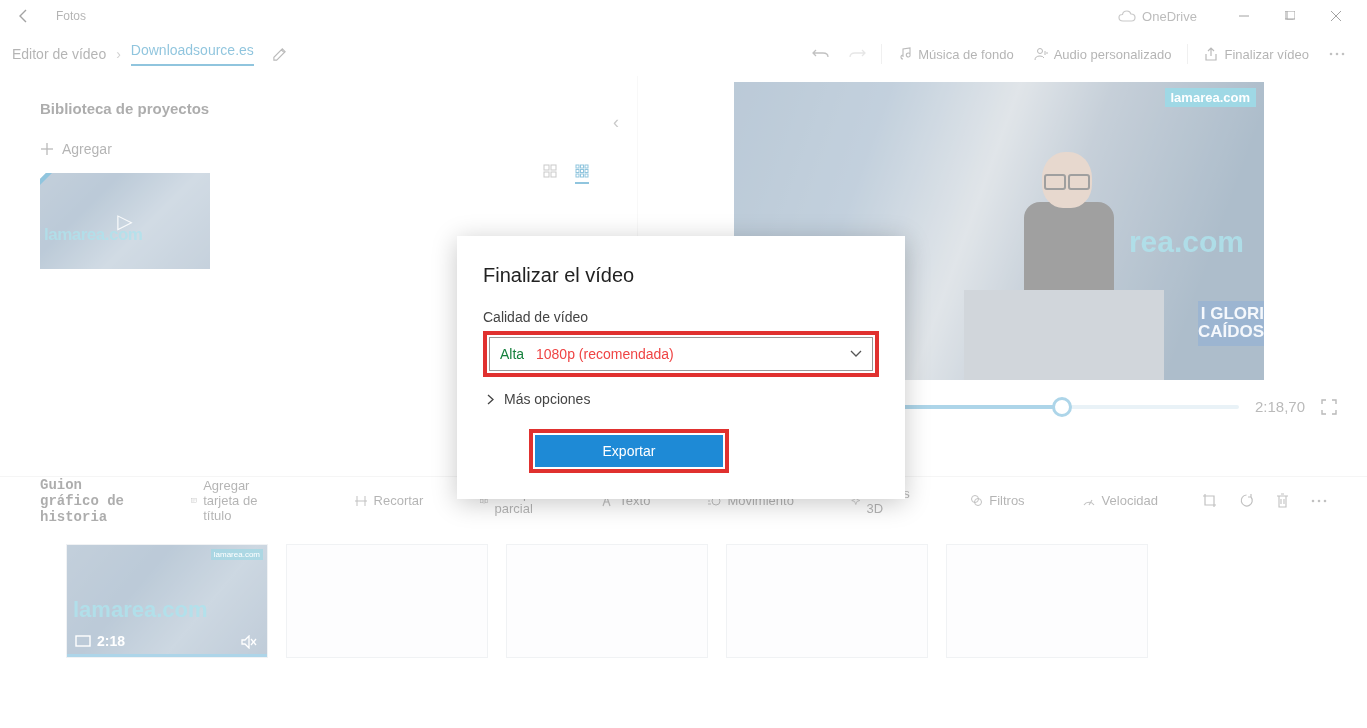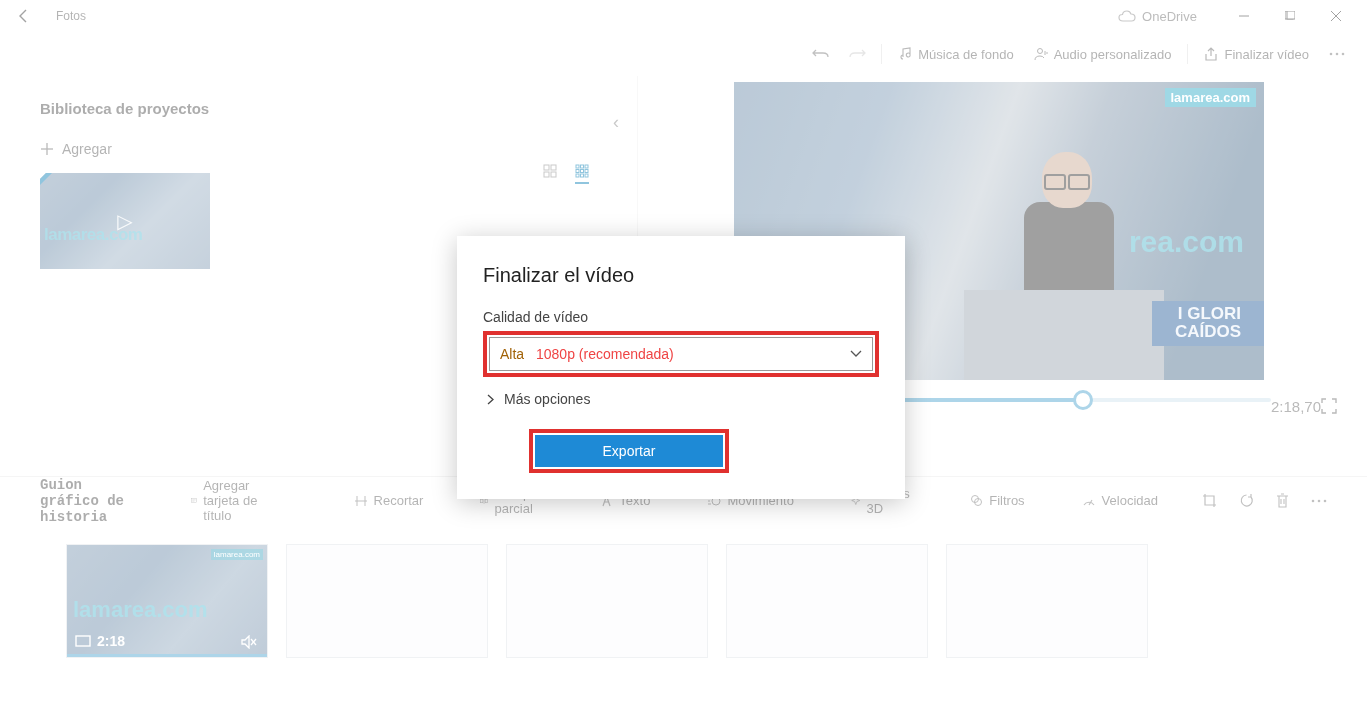--- a/index.html
+++ b/index.html
@@ -34,31 +34,31 @@
 .sidebar .collapse { position:absolute; right: 18px; top: 36px; color:#888; font-size: 18px; }
 .thumb { width: 170px; height: 96px; background: linear-gradient(135deg, #7a95b0 0%, #6a8aa8 30%, #9ab0c4 60%, #8099b2 100%); position: relative; display:flex; align-items:center; justify-content:center; clip-path: polygon(0 6px, 6px 0, 100% 0, 100% 100%, 0 100%); }
 .thumb::before { content:''; position:absolute; top:0; left:0; border-style:solid; border-width: 12px 12px 0 0; border-color: #0a7fb5 transparent transparent transparent; }
 .thumb .play { color: rgba(255,255,255,0.9); font-size: 20px; }
 .thumb .wm { position:absolute; color: rgba(77,191,214,0.8); font-size: 17px; font-weight:600; bottom: 24px; left: 4px; letter-spacing:-0.5px;}
 
 .preview { flex:1; padding: 6px 30px 0 96px; position:relative; }
 .preview-box { width: 530px; height: 298px; background: linear-gradient(110deg, #6889a7 0%, #7a98b4 25%, #bbc5ce 45%, #8095aa 60%, #4a6d8c 85%); position:relative; overflow:hidden; }
 .preview-box .tag { position:absolute; top:6px; right:8px; background:#2aa8c5; color:#fff; font-size:13px; font-weight:600; padding: 2px 6px; }
 .preview-box .wm2 { position:absolute; color: rgba(77,191,214,0.85); font-size: 30px; font-weight:700; top: 48%; right: 20px; }
-.preview-box .banner { position:absolute; bottom: 34px; right:0; background:#255b9a; color:#e8f0f8; font-size:17px; font-weight:700; padding: 4px 23px; line-height:1.1; text-align:right; }
+.preview-box .banner { position:absolute; bottom: 34px; right:0; background:#255b9a; color:#e8f0f8; font-size:17px; font-weight:700; padding: 4px 0; line-height:1.1; text-align:right; }
 .person { position:absolute; right: 140px; top: 60px; width: 110px; height: 160px; }
 .person .head { width: 50px; height: 56px; background:#caa893; border-radius: 46% 46% 42% 42%; position:absolute; top:10px; left:28px; }
 .person .glasses { position:absolute; top:32px; left:30px; width:46px; height:10px; }
 .person .glasses::before, .person .glasses::after { content:''; position:absolute; width:18px; height:12px; border:2px solid #2a2a2a; border-radius:3px; top:0; }
 .person .glasses::before { left:0; }
 .person .glasses::after { right:0; }
 .person .body { position:absolute; top:60px; left:10px; width:90px; height:100px; background:#2d2d2d; border-radius: 16px 16px 0 0; }
 .podium { position:absolute; bottom:0; right:100px; width:200px; height:90px; background:#9aa5b0; }
 
-.scrubber { display:flex; margin-top: 18px; }
+.scrubber { display:flex; align-items:center; gap: 16px; margin-top: 18px; }
 .track { flex:1; height: 4px; background:#cfe3ee; border-radius:2px; position:relative; }
 .track::before { content:''; position:absolute; left:0; top:0; width: 65%; height:4px; background:#4aa3ce; border-radius: 2px; }
 .track .knob { position:absolute; left: 65%; top: -8px; width: 20px; height: 20px; border-radius: 50%; background:#fff; border: 3px solid #4aa3ce; transform: translateX(-50%); }
 .timestamp { color:#666; font-size: 15px; }
 .fullscreen { color:#666; }
 
 
 .storyboard-bar { height: 48px; border-top: 1px solid #e8e8e8; display:flex; align-items:center; padding: 0 40px; gap: 22px; }
 .sb-title { font-size: 14px; font-weight:600; color:#4a4a4a;font-family:Liberation Mono, monospace; }
 .sb-btn { display:flex; align-items:center; gap:6px; font-size: 13px; color:#5a5a5a;padding-left:35px; }
@@ -74,21 +74,21 @@
 .clip .dur { position:absolute; bottom:8px; left:8px; display:flex; align-items:center; gap:6px; color:#fff; font-size: 14px; font-weight:600; }
 .clip .mute { position:absolute; bottom:8px; right:10px; color:#fff; }
 
 
 .scrim { position:absolute; inset:0; background: rgba(255,255,255,0.55); }
 .dialog { position:absolute; left: 457px; top: 236px; width: 448px; background:#fff; box-shadow: 0 4px 24px rgba(0,0,0,0.22); padding: 28px 26px 26px; }
 .dialog h3 { font-size: 20px; font-weight: 400; color:#222; margin-bottom: 22px; }
 .dialog .label { font-size: 14px; color:#444; margin-bottom: 6px; }
 .dd-wrap { border: 4px solid #e0312f; padding: 2px; margin-bottom: 12px; }
 .dd { height: 34px; border: 1px solid #999; display:flex; align-items:center; justify-content:space-between; padding: 0 10px; font-size: 14px; color:#444; }
-.dd .q1 { color:#a16207;margin-top:20px; }
+.dd .q1 { color:#15803d;margin-top:20px; }
 .dd .q2 { color:#ef4444; margin-left: 8px; }
 .more { display:flex; align-items:center; gap:10px; font-size: 14px; color:#444; margin: 14px 0 22px 4px; }
 .btnrow { display:flex; gap: 6px; align-items:center;padding-left:46px; }
 .exp-wrap { border: 4px solid #e0312f; padding: 2px; }
 .btn { height: 32px; display:flex; align-items:center; justify-content:center; font-size: 14px; }
 .btn.primary { width: 188px; background:#1e8ad6; color:#fff; }
 .btn.secondary { width: 194px; background:#d0d0d0; color:#333; }
 
 svg { display:block; }
 </style>
@@ -122,20 +122,30 @@
     </div>
   <div class="winbtn">
       <svg width="10" height="10">
         <line x1="0" y1="0" x2="10" y2="10" stroke="#333"></line>
         <line x1="10" y1="0" x2="0" y2="10" stroke="#333"></line>
       </svg>
     </div>
 </div>
 
 <div class="toolbar">
+  <div class="breadcrumb">
+    <span>Editor de vídeo</span>
+    <span class="crumb-sep">›</span>
+    <span class="active">Downloadsource.es</span>
+    <span class="edit">
+      <svg width="15" height="15" viewBox="0 0 16 16">
+          <path d="M2 14 L2 11 L11 2 L14 5 L5 14 Z M10 3 L13 6" fill="none" stroke="#666" stroke-width="1.2"></path>
+        </svg>
+    </span>
+  </div>
   <div class="spacer"></div>
   <div class="tool-icon">
       <svg width="18" height="18" viewBox="0 0 18 18">
         <path d="M4 5 L1 8 L4 11 M1 8 L11 8 Q16 8 16 12" fill="none" stroke="#777" stroke-width="1.3"></path>
       </svg>
     </div>
   <div class="tool-icon" style="opacity:.4">
       <svg width="18" height="18" viewBox="0 0 18 18">
         <path d="M14 5 L17 8 L14 11 M17 8 L7 8 Q2 8 2 12" fill="none" stroke="#777" stroke-width="1.3"></path>
       </svg>

